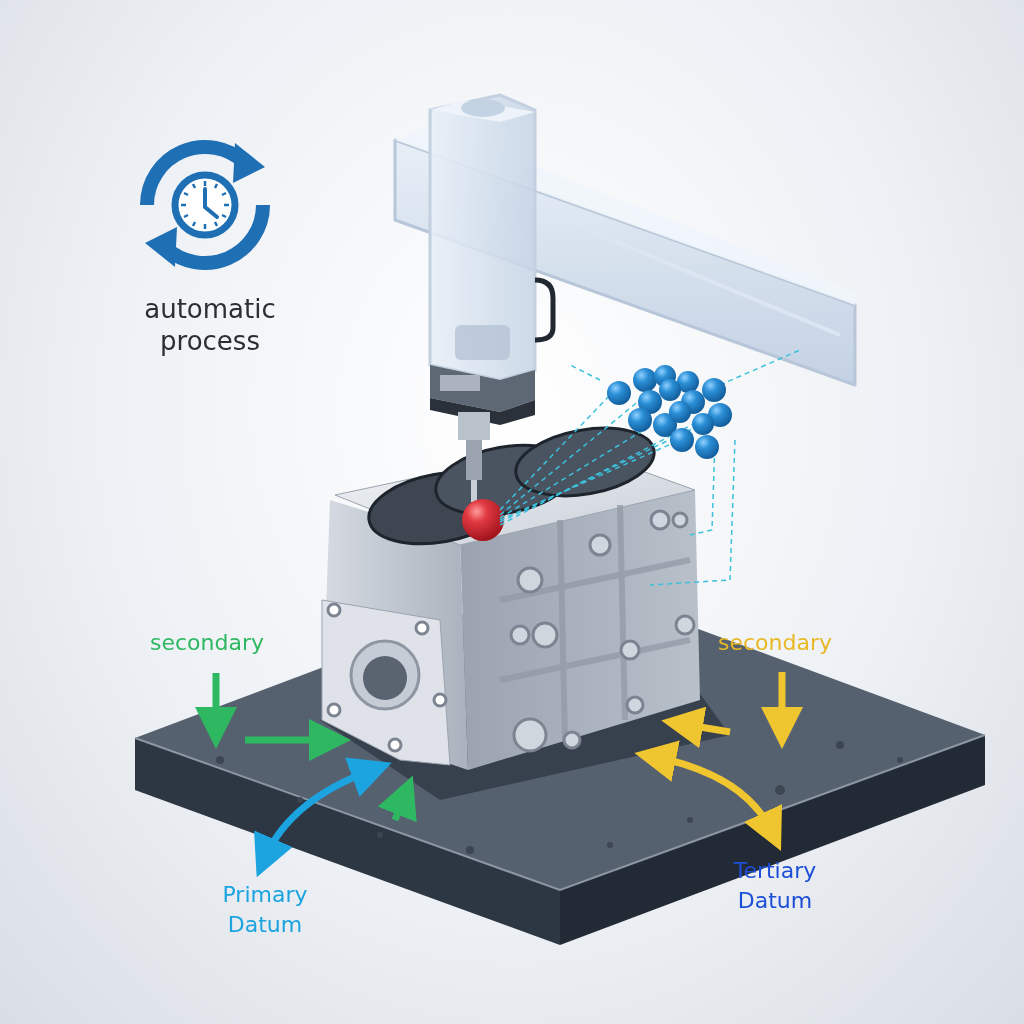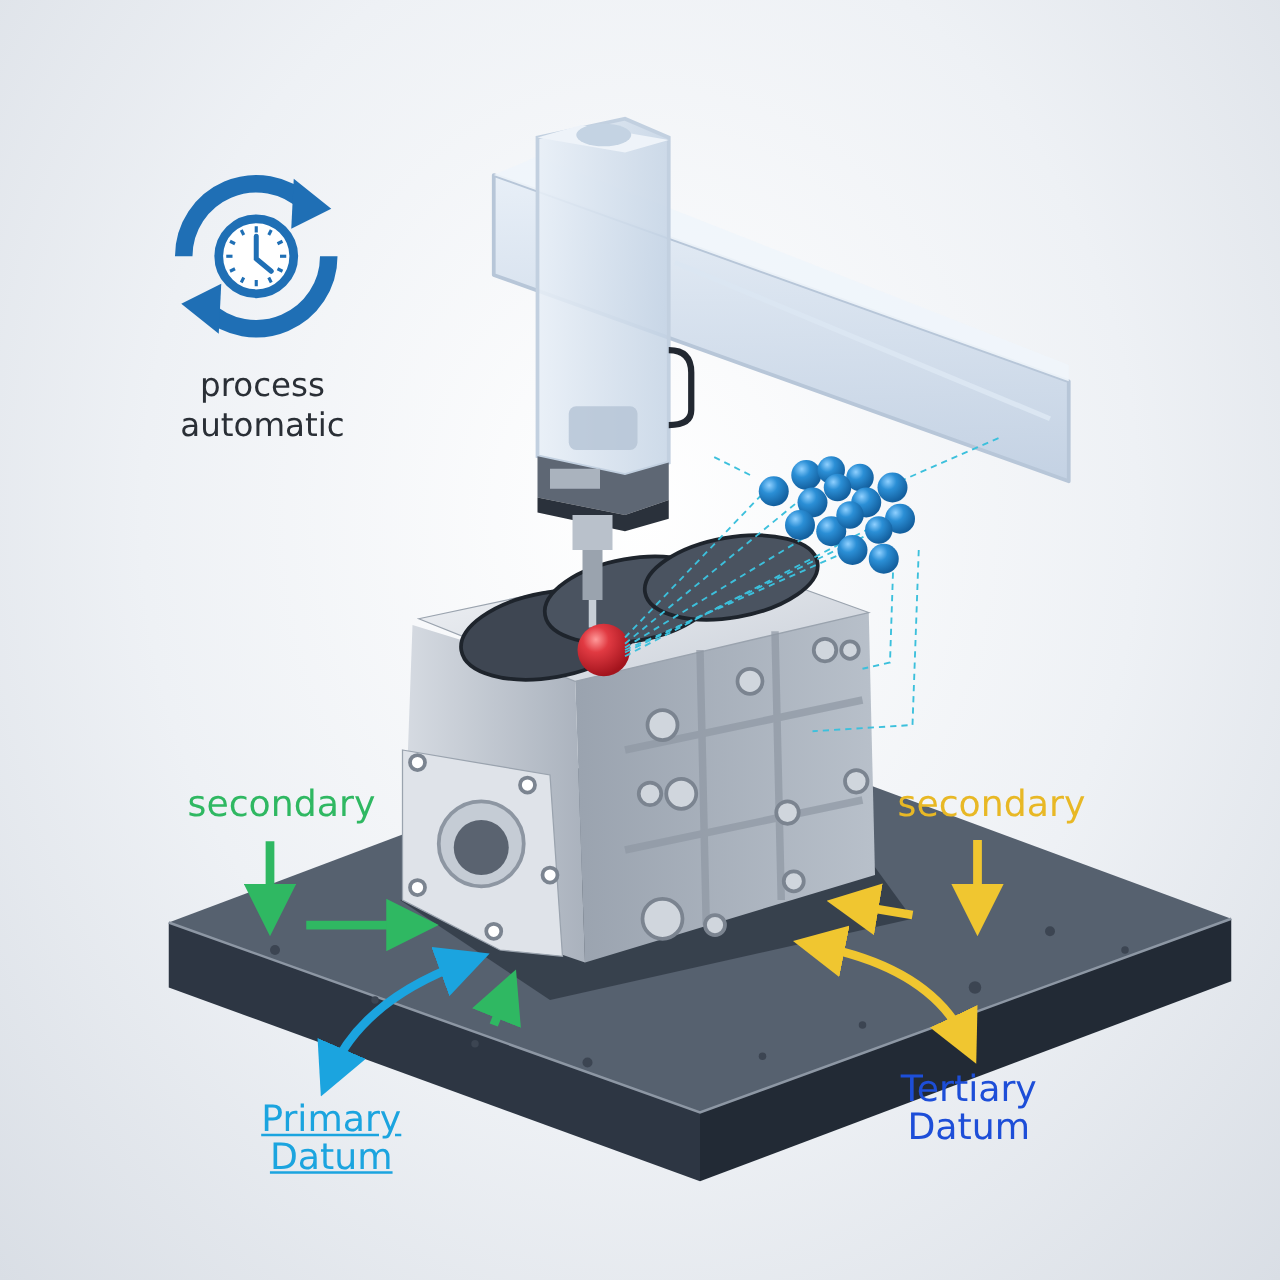--- a/index.html
+++ b/index.html
@@ -1,25 +1,25 @@
 <!DOCTYPE html>
 <html><head>
 <meta charset="utf-8">
 <style>
   html,body{margin:0;padding:0;}
   body{width:1024px;height:1024px;overflow:hidden;position:relative;
     background:radial-gradient(ellipse at 50% 40%, #ffffff 0%, #eef1f5 55%, #d9dee5 100%);
     font-family:"DejaVu Sans","Liberation Sans",sans-serif;}
   .layer{position:absolute;left:0;top:0;width:1024px;height:1024px;}
-  .label{position:absolute;font-size:29px;line-height:30px;white-space:nowrap;}
+  .label{position:absolute;font-size:22px;line-height:30px;white-space:nowrap;}
   .auto-label{left:110px;top:293px;width:200px;text-align:center;color:#2a2f36;font-size:26px;line-height:32px;}
   .auto-label span{display:block;}
   .sec-left{left:150px;top:628px;color:#2fb862;}
   .sec-right{left:718px;top:628px;color:#e8b825;}
-  .primary{left:205px;top:880px;width:120px;text-align:center;color:#1ba4df;text-decoration:underline;}
+  .primary{left:205px;top:880px;width:120px;text-align:center;color:#1ba4df;}
   .primary span,.tertiary span{display:block;}
   .tertiary{left:715px;top:856px;width:120px;text-align:center;color:#1d4ed8;}
 </style>
 </head>
 <body>
 
 <svg class="layer" viewBox="0 0 1024 1024" xmlns="http://www.w3.org/2000/svg">
   <defs>
     <linearGradient id="glass" x1="0" x2="1" y1="0" y2="0">
       <stop offset="0" stop-color="#e8eff7" stop-opacity="0.9"></stop>
@@ -216,22 +216,22 @@
   </g>
   <g stroke="#f0c630" stroke-width="7" fill="none">
     <line x1="782" y1="672" x2="782" y2="728" marker-end="url(#arrY)"></line>
     <line x1="730" y1="732" x2="682" y2="724" marker-end="url(#arrY)"></line>
   </g>
   <path d="M372,770 Q290,800 265,858" fill="none" stroke="#1ba4df" stroke-width="7" marker-start="url(#arrBs)" marker-end="url(#arrB)"></path>
   <path d="M655,757 Q745,775 772,832" fill="none" stroke="#f0c630" stroke-width="7" marker-start="url(#arrYs)" marker-end="url(#arrY)"></path>
 </svg>
 
 <div class="label auto-label">
+  <span>automatic</span>
   <span>process</span>
-  <span>automatic</span>
 </div>
 <div class="label sec-left">secondary</div>
 <div class="label sec-right">secondary</div>
 <div class="label primary">
   <span>Primary</span>
   <span>Datum</span>
 </div>
 <div class="label tertiary">
   <span>Tertiary</span>
   <span>Datum</span>

